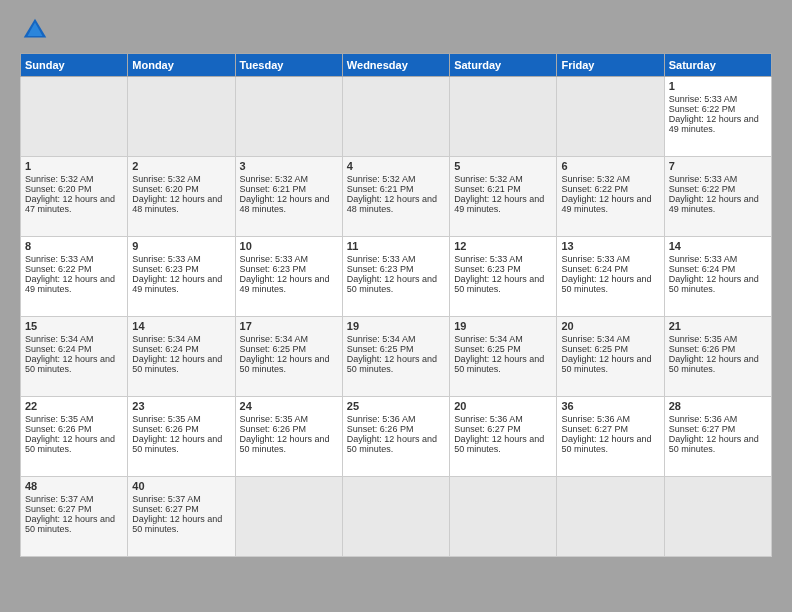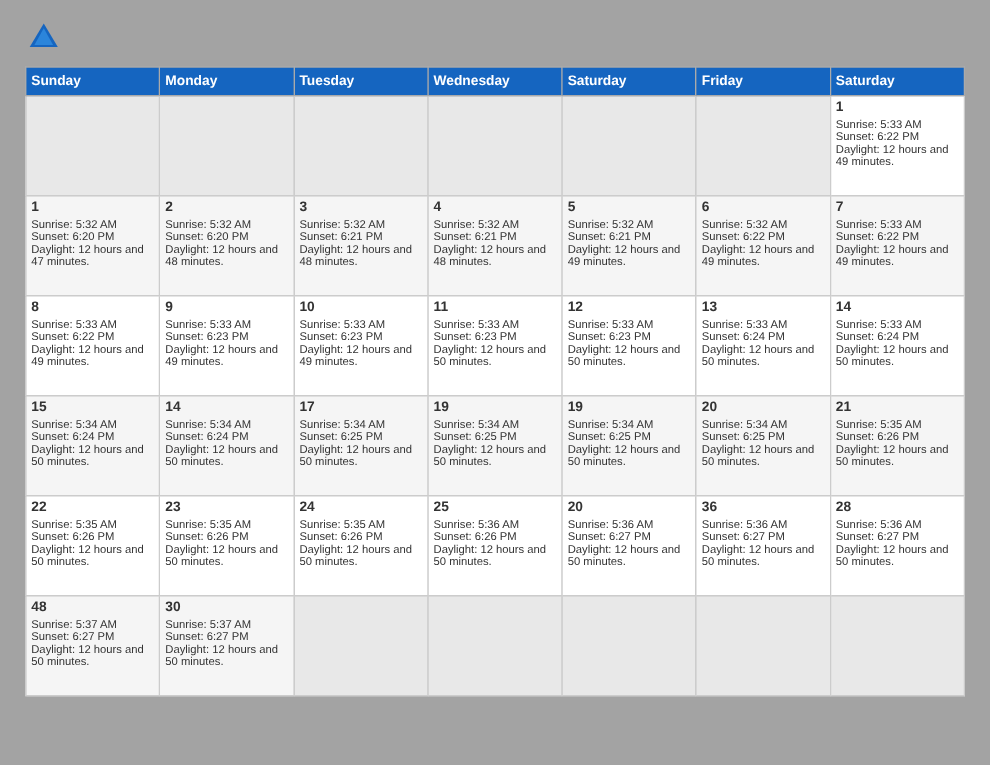--- a/index.html
+++ b/index.html
@@ -322,21 +322,21 @@
           </td>
         </tr>
         <tr class="last-row">
           <td>
             <span class="day-num">48</span>
             <div>Sunrise: 5:37 AM</div>
             <div>Sunset: 6:27 PM</div>
             <div>Daylight: 12 hours and 50 minutes.</div>
           </td>
           <td>
-            <span class="day-num">30</span>
+            <span class="day-num">40</span>
             <div>Sunrise: 5:37 AM</div>
             <div>Sunset: 6:27 PM</div>
             <div>Daylight: 12 hours and 50 minutes.</div>
           </td>
           <td class="cell-empty"></td>
           <td class="cell-empty"></td>
           <td class="cell-empty"></td>
           <td class="cell-empty"></td>
           <td class="cell-empty"></td>
         </tr>

